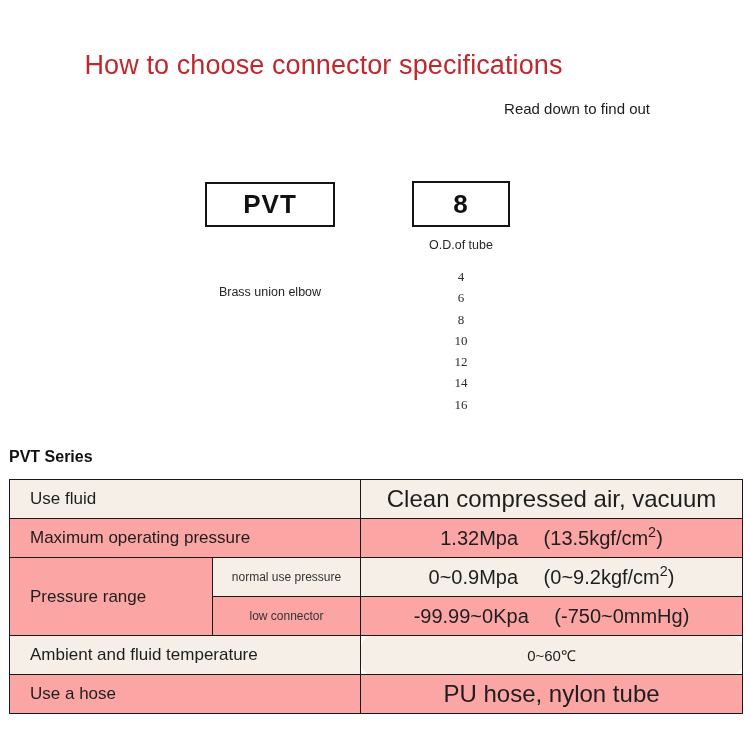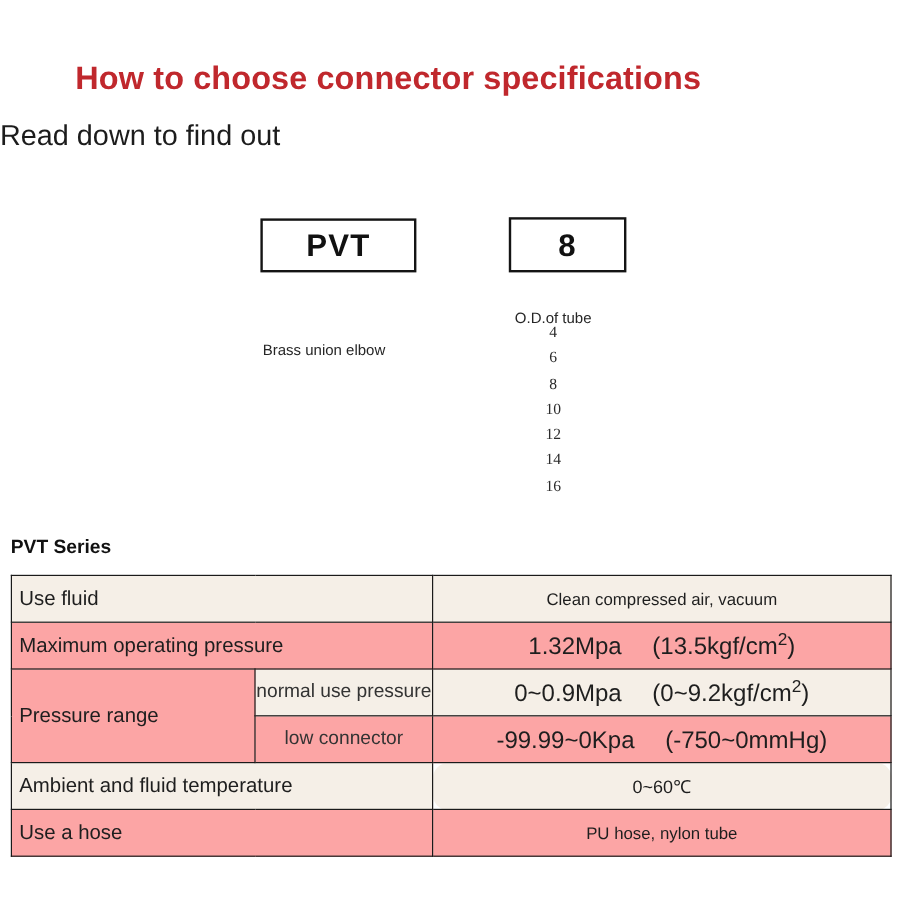--- a/index.html
+++ b/index.html
@@ -17,51 +17,50 @@
   }
 
   
   .title {
     position: absolute;
     left: 0;
     top: 50px;
     width: 647px;
     text-align: center;
     font-size: 27px;
-    font-weight: 700;
+    font-weight: 400;
     color: #c0282d;
     letter-spacing: 0.1px;
     white-space: nowrap;
   }
   .subtitle {
     position: absolute;
     left: 0;
     top: 100px;
     width: 650px;
-    text-align: left;
-    font-size: 24px;
+    text-align: right;
+    font-size: 15px;
     font-weight: 400;
     color: #1c1c1c;
     white-space: nowrap;
   }
 
   
   .code-box {
     position: absolute;
     border: 2px solid #141414;
     background: #ffffff;
     display: flex;
     align-items: center;
     justify-content: center;
     font-weight: bold;
     font-size: 26px;
     color: #111111;
     letter-spacing: 1px;
     box-sizing: border-box;
-    margin-left: 12px;
   }
   #box-series {
     left: 205px;
     top: 182px;
     width: 130px;
     height: 45px;
   }
   #box-size {
     left: 412px;
     top: 181px;
@@ -78,21 +77,20 @@
   #cap-series {
     left: 205px;
     top: 238px;
     width: 130px;
     margin-top: 47px;
   }
   #cap-size {
     left: 412px;
     top: 238px;
     width: 98px;
-    margin-top: 20px;
   }
 
   
   .size-list {
     position: absolute;
     left: 412px;
     top: 266px;
     width: 98px;
     text-align: center;
   }
@@ -125,36 +123,36 @@
     border: 1px solid #1a1a1a;
     padding: 0 0 0 0;
     vertical-align: middle;
   }
   .tinted { background: #f5efe7; }
   .plain  { background: #fca5a5; }
 
   td.lbl {
     font-size: 17px;
     color: #1e1e1e;
-    padding-left: 6px;
+    padding-left: 20px;
     height: 38px;
   }
   td.sub {
-    font-size: 16px;
+    font-size: 12px;
     color: #333333;
     text-align: center;
     height: 38px;
   }
   td.val {
     font-size: 20px;
     color: #1e1e1e;
     text-align: center;
     height: 38px;
   }
-  td.val.big { font-size: 14px; }
+  td.val.big { font-size: 24px; }
   td.val.small { font-size: 15px; border-radius: 12px; }
   .sup { font-size: 0.72em; vertical-align: super; }
 </style>
 </head>
 <body>
 
 <div class="title">How to choose connector specifications</div>
 <div class="subtitle">Read down to find out</div>
 
 <div class="code-box" id="box-series">PVT</div>

